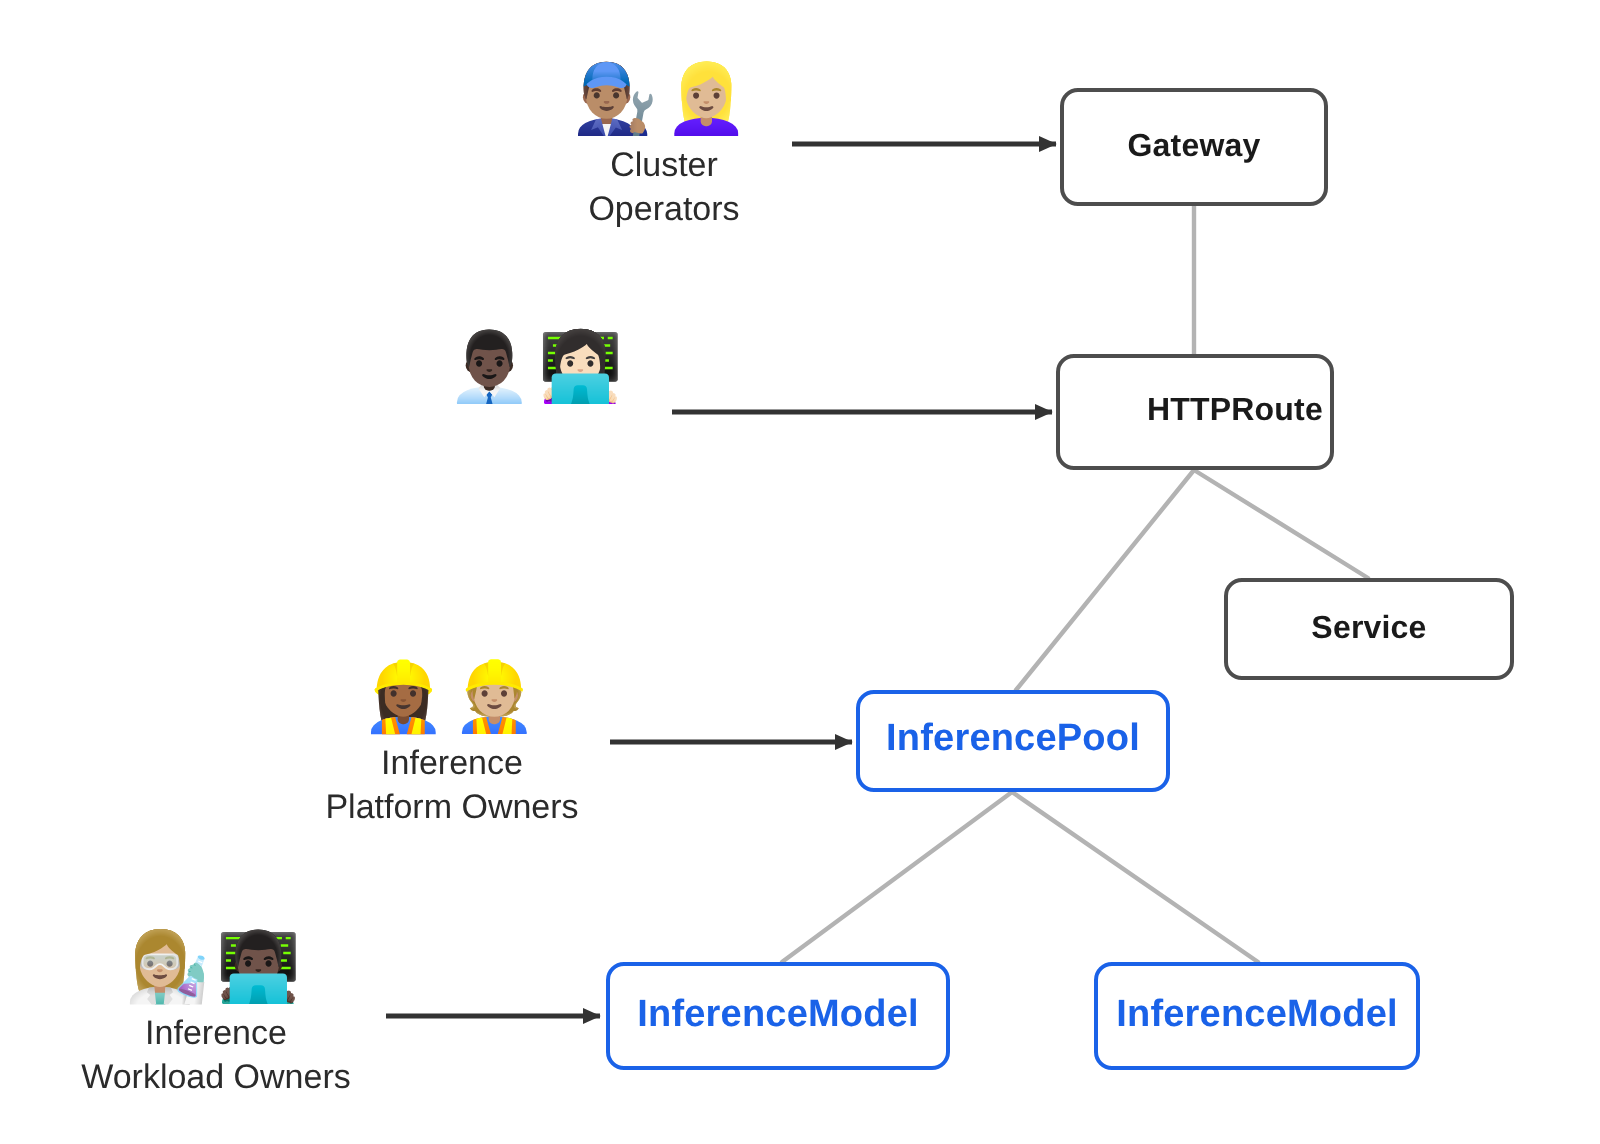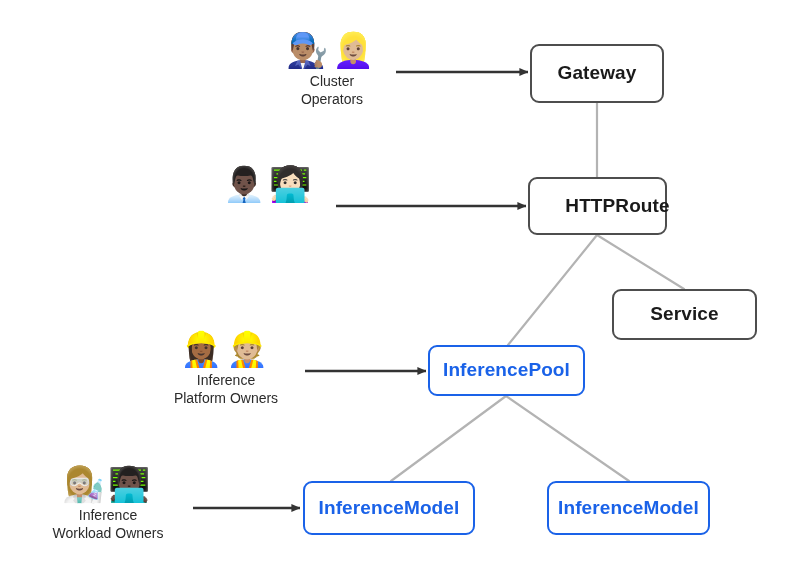--- a/index.html
+++ b/index.html
@@ -42,21 +42,21 @@
   }
   .node .node-label {
     display: block;
     white-space: nowrap;
   }
   .node.k8s {
     border: 2.2px solid #4d4d4d;
   }
   .node.k8s .node-label {
     color: #1a1a1a;
-    font-size: 19px;
+    font-size: 16px;
     font-weight: 700;
     letter-spacing: 0.1px;
   }
   .node.gie {
     border: 2.4px solid #1a62e8;
   }
   .node.gie .node-label {
     color: #1a62e8;
     font-size: 19px;
     font-weight: 700;
@@ -75,21 +75,21 @@
   .persona-emojis {
     font-family: "DejaVu Sans", sans-serif;
     font-size: 34px;
     line-height: 40px;
     letter-spacing: 3px;
     white-space: nowrap;
     user-select: none;
   }
   .persona-caption {
     margin-top: 2px;
-    font-size: 14px;
+    font-size: 17px;
     color: #2b2b2b;
     line-height: 1.32;
     white-space: pre-line;
     font-weight: 400;
   }
 </style>
 </head>
 <body>
 
 <div id="diagram">

